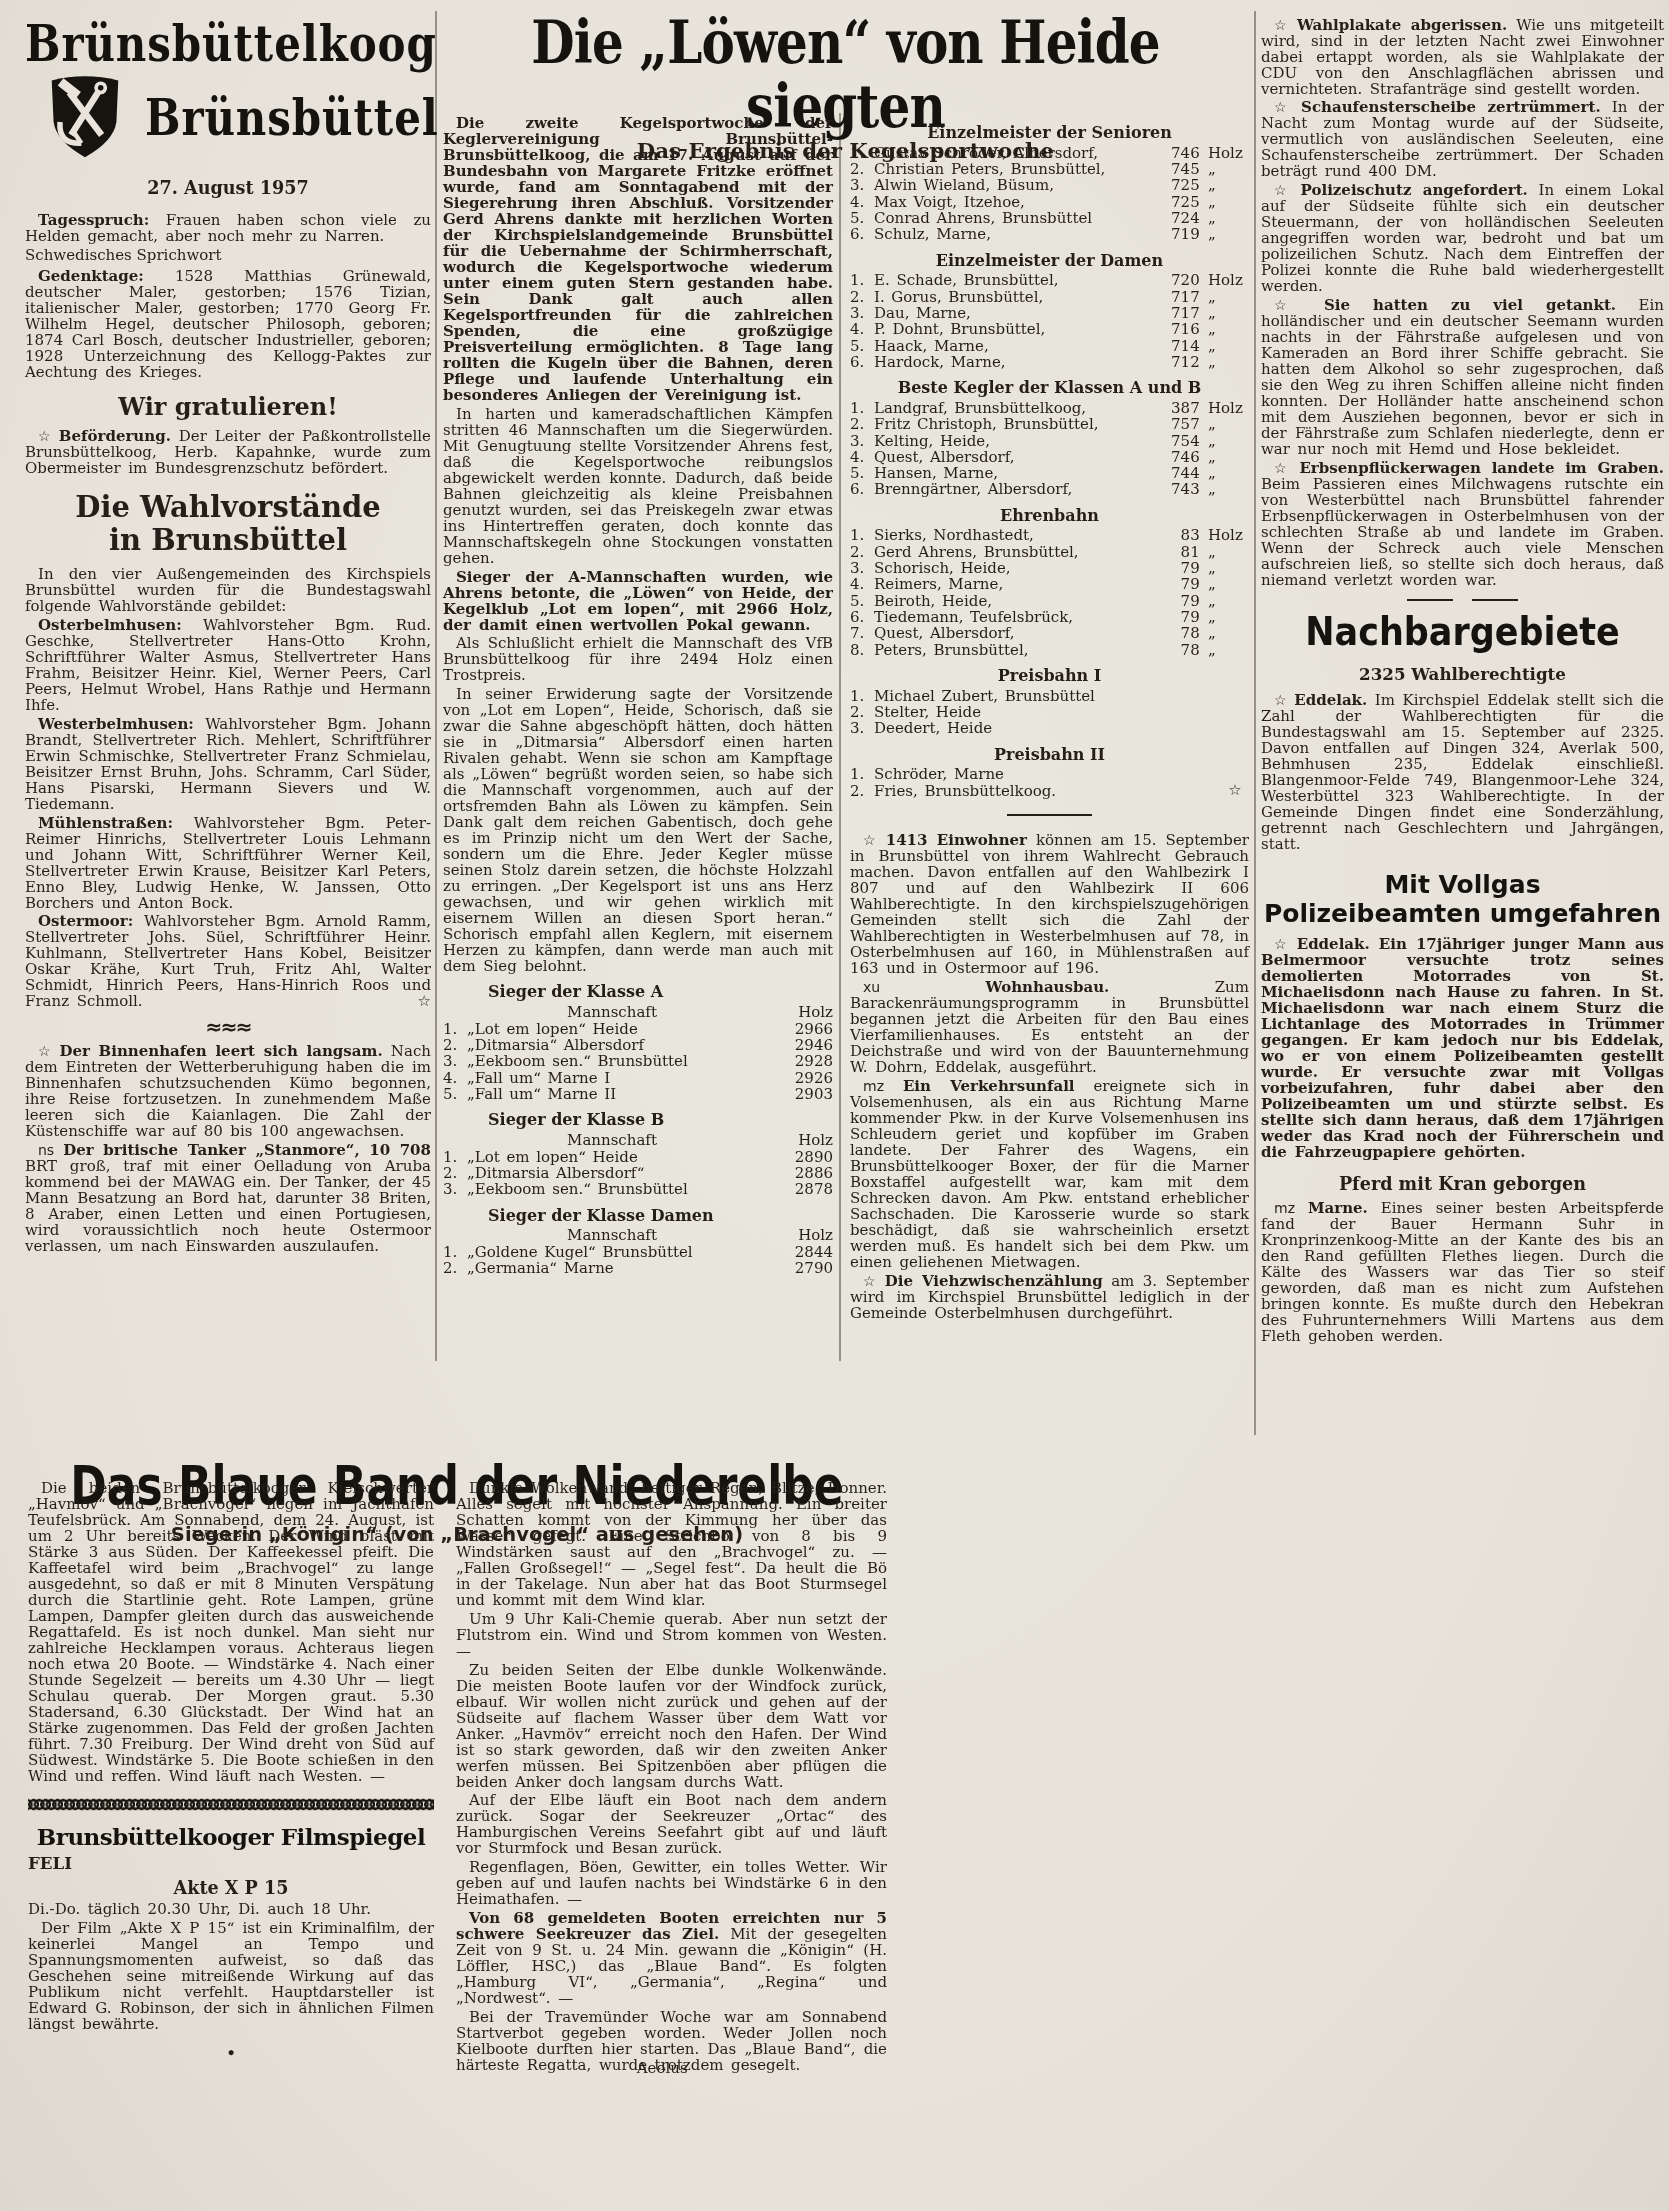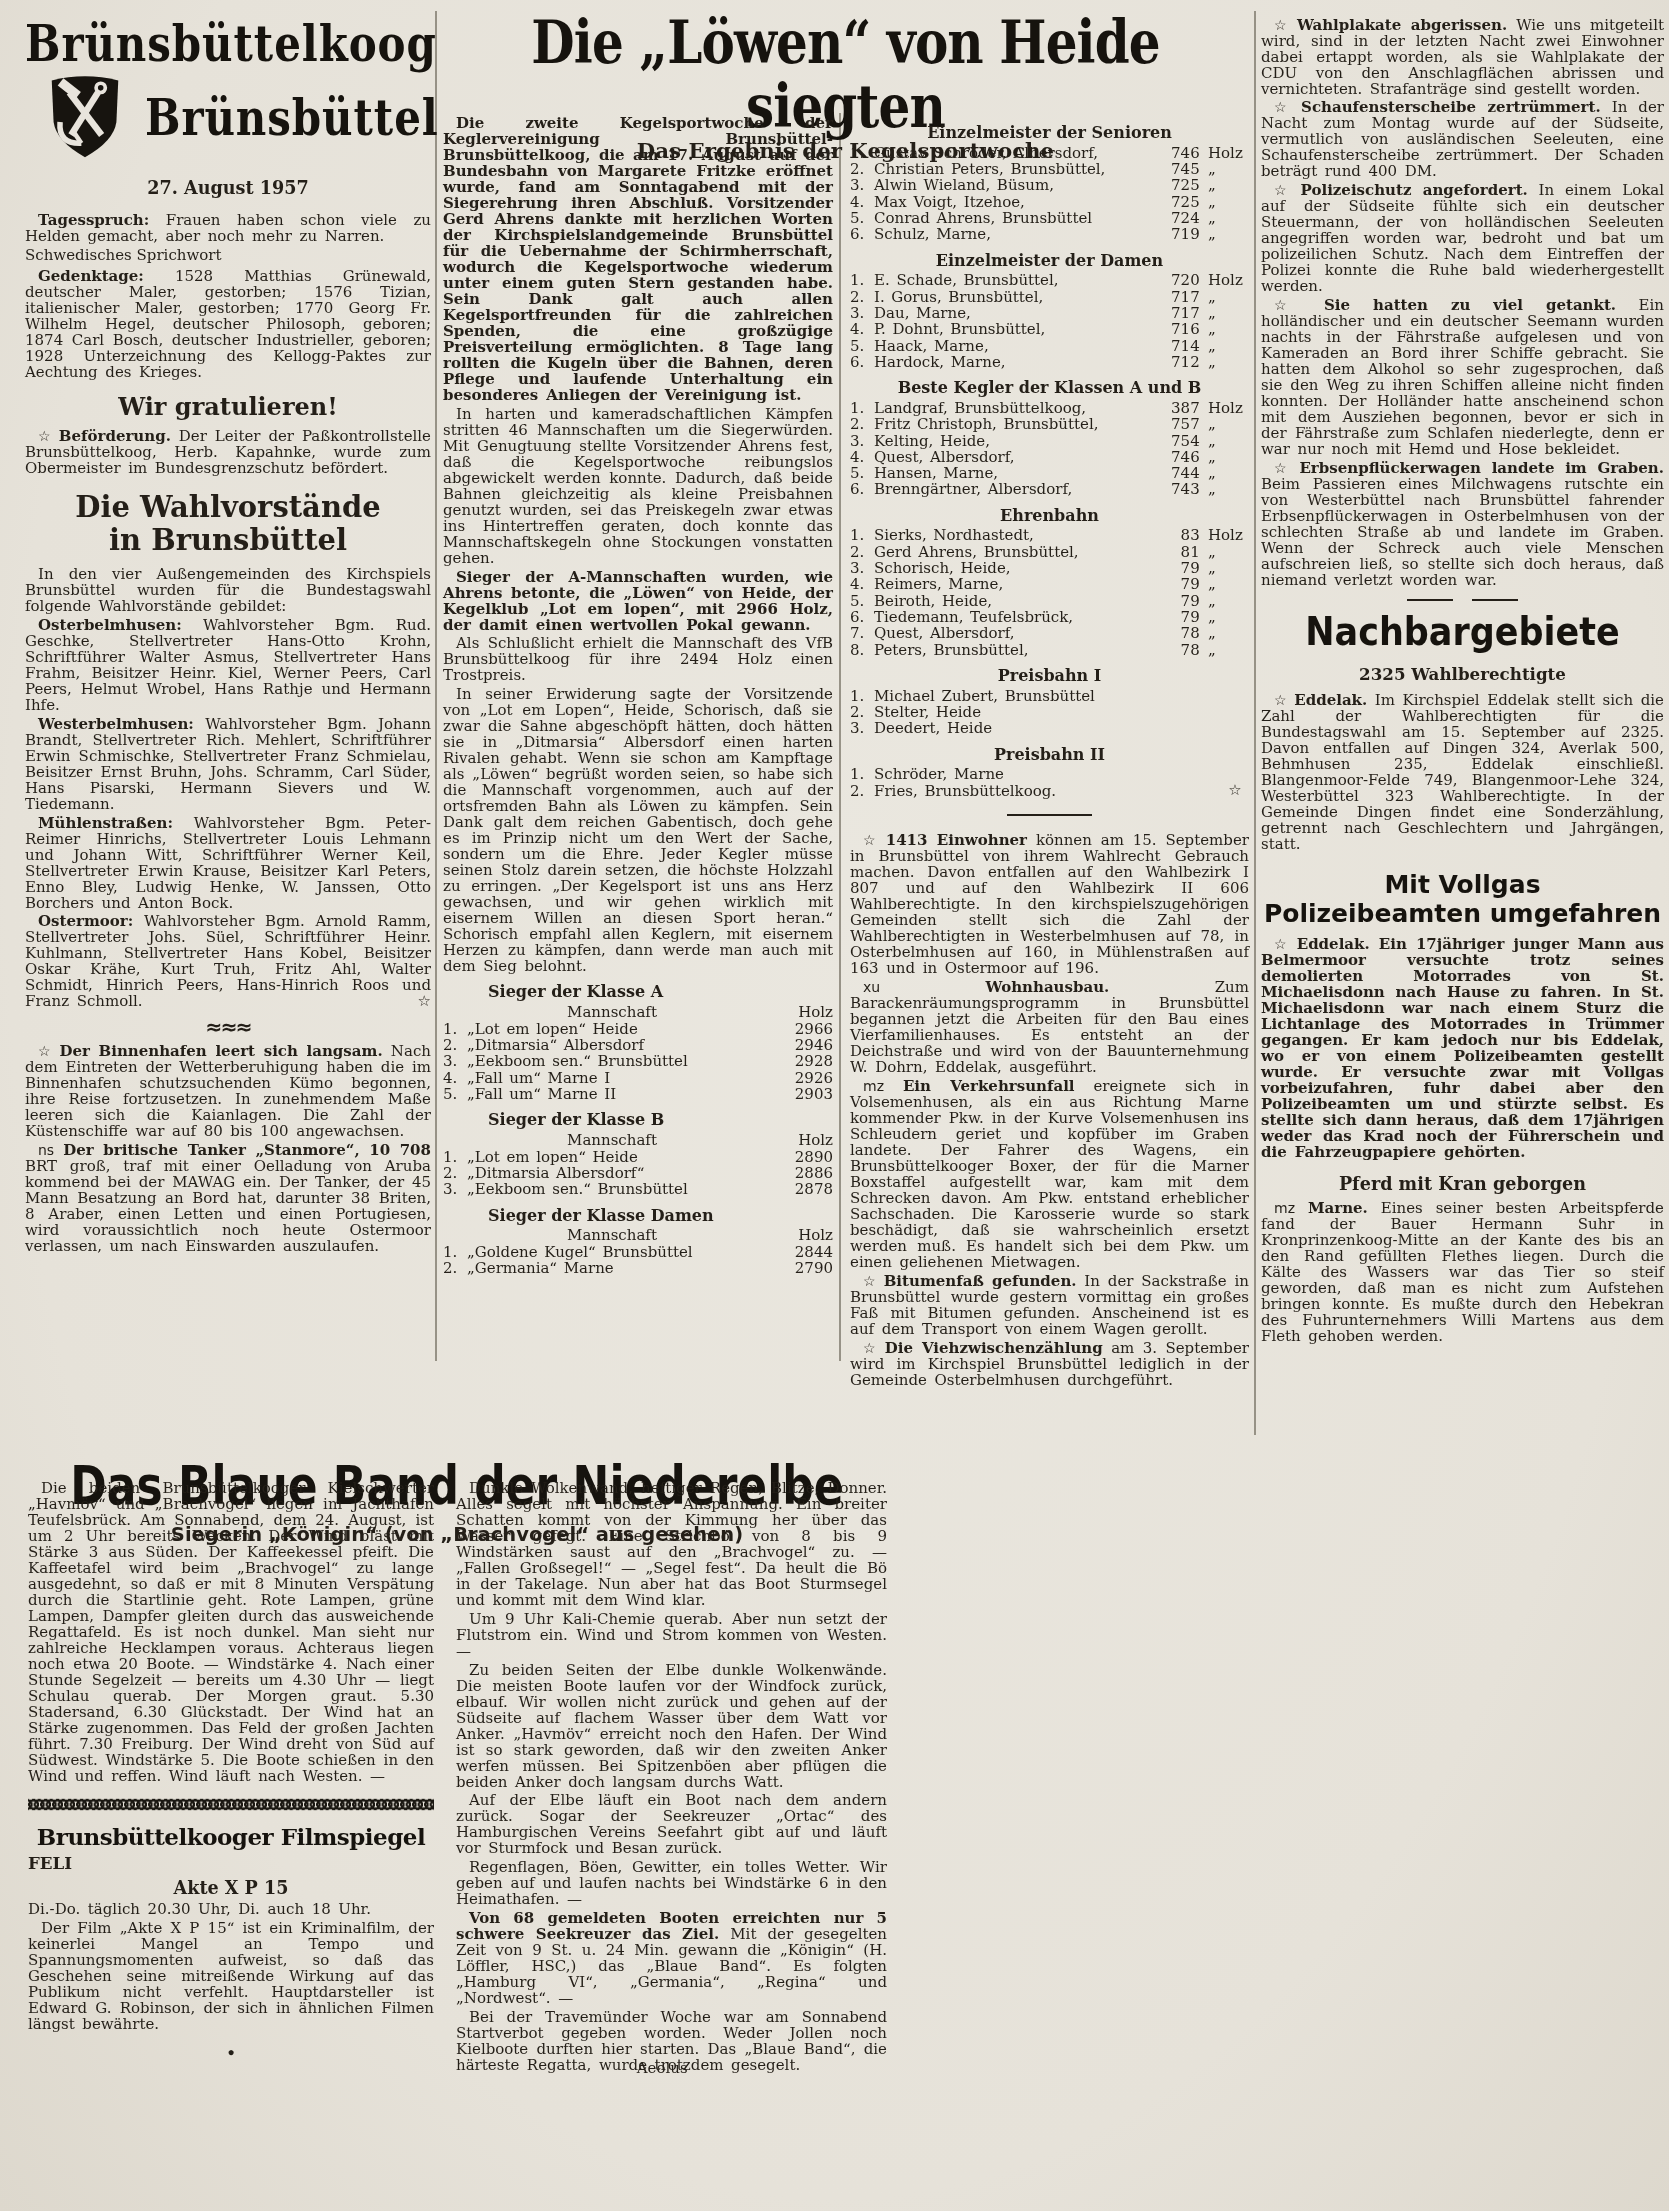--- a/index.html
+++ b/index.html
@@ -445,21 +445,20 @@
     <div class="mini-rule"></div>
 
     <div>
 
         <p class="para"><span class="pfx">☆</span> <span class="lead">1413 Einwohner</span> <span>können am 15. September in Brunsbüttel von ihrem Wahlrecht Gebrauch machen. Davon entfallen auf den Wahlbezirk I 807 und auf den Wahlbezirk II 606 Wahlberechtigte. In den kirchspielszugehörigen Gemeinden stellt sich die Zahl der Wahlberechtigten in Westerbelmhusen auf 78, in Osterbelmhusen auf 160, in Mühlenstraßen auf 163 und in Ostermoor auf 196.</span></p>
 
         <p class="para"><span class="pfx">xu</span> <span class="lead">Wohnhausbau.</span> <span>Zum Barackenräumungsprogramm in Brunsbüttel begannen jetzt die Arbeiten für den Bau eines Vierfamilienhauses. Es entsteht an der Deichstraße und wird von der Bauunternehmung W. Dohrn, Eddelak, ausgeführt.</span></p>
 
         <p class="para"><span class="pfx">mz</span> <span class="lead">Ein Verkehrsunfall</span> <span>ereignete sich in Volsemenhusen, als ein aus Richtung Marne kommender Pkw. in der Kurve Volsemenhusen ins Schleudern geriet und kopfüber im Graben landete. Der Fahrer des Wagens, ein Brunsbüttelkooger Boxer, der für die Marner Boxstaffel aufgestellt war, kam mit dem Schrecken davon. Am Pkw. entstand erheblicher Sachschaden. Die Karosserie wurde so stark beschädigt, daß sie wahrscheinlich ersetzt werden muß. Es handelt sich bei dem Pkw. um einen geliehenen Mietwagen.</span></p>
 
-        <p class="para"><span class="pfx">☆</span> <span class="lead">Bitumenfaß gefunden.</span> <span>In der Sackstraße in Brunsbüttel wurde gestern vormittag ein großes Faß mit Bitumen gefunden. Anscheinend ist es auf dem Transport von einem Wagen gerollt.</span></p>
 
         <p class="para"><span class="pfx">☆</span> <span class="lead">Die Viehzwischenzählung</span> <span>am 3. September wird im Kirchspiel Brunsbüttel lediglich in der Gemeinde Osterbelmhusen durchgeführt.</span></p>
       </div>
   </div>
 
   <div class="col" style="left:1261px;top:16.7px;width:403px;">
     <div>
 
         <p class="para"><span class="pfx">☆</span> <span class="lead">Wahlplakate abgerissen.</span> <span>Wie uns mitgeteilt wird, sind in der letzten Nacht zwei Einwohner dabei ertappt worden, als sie Wahlplakate der CDU von den Anschlagflächen abrissen und vernichteten. Strafanträge sind gestellt worden.</span></p>
 

